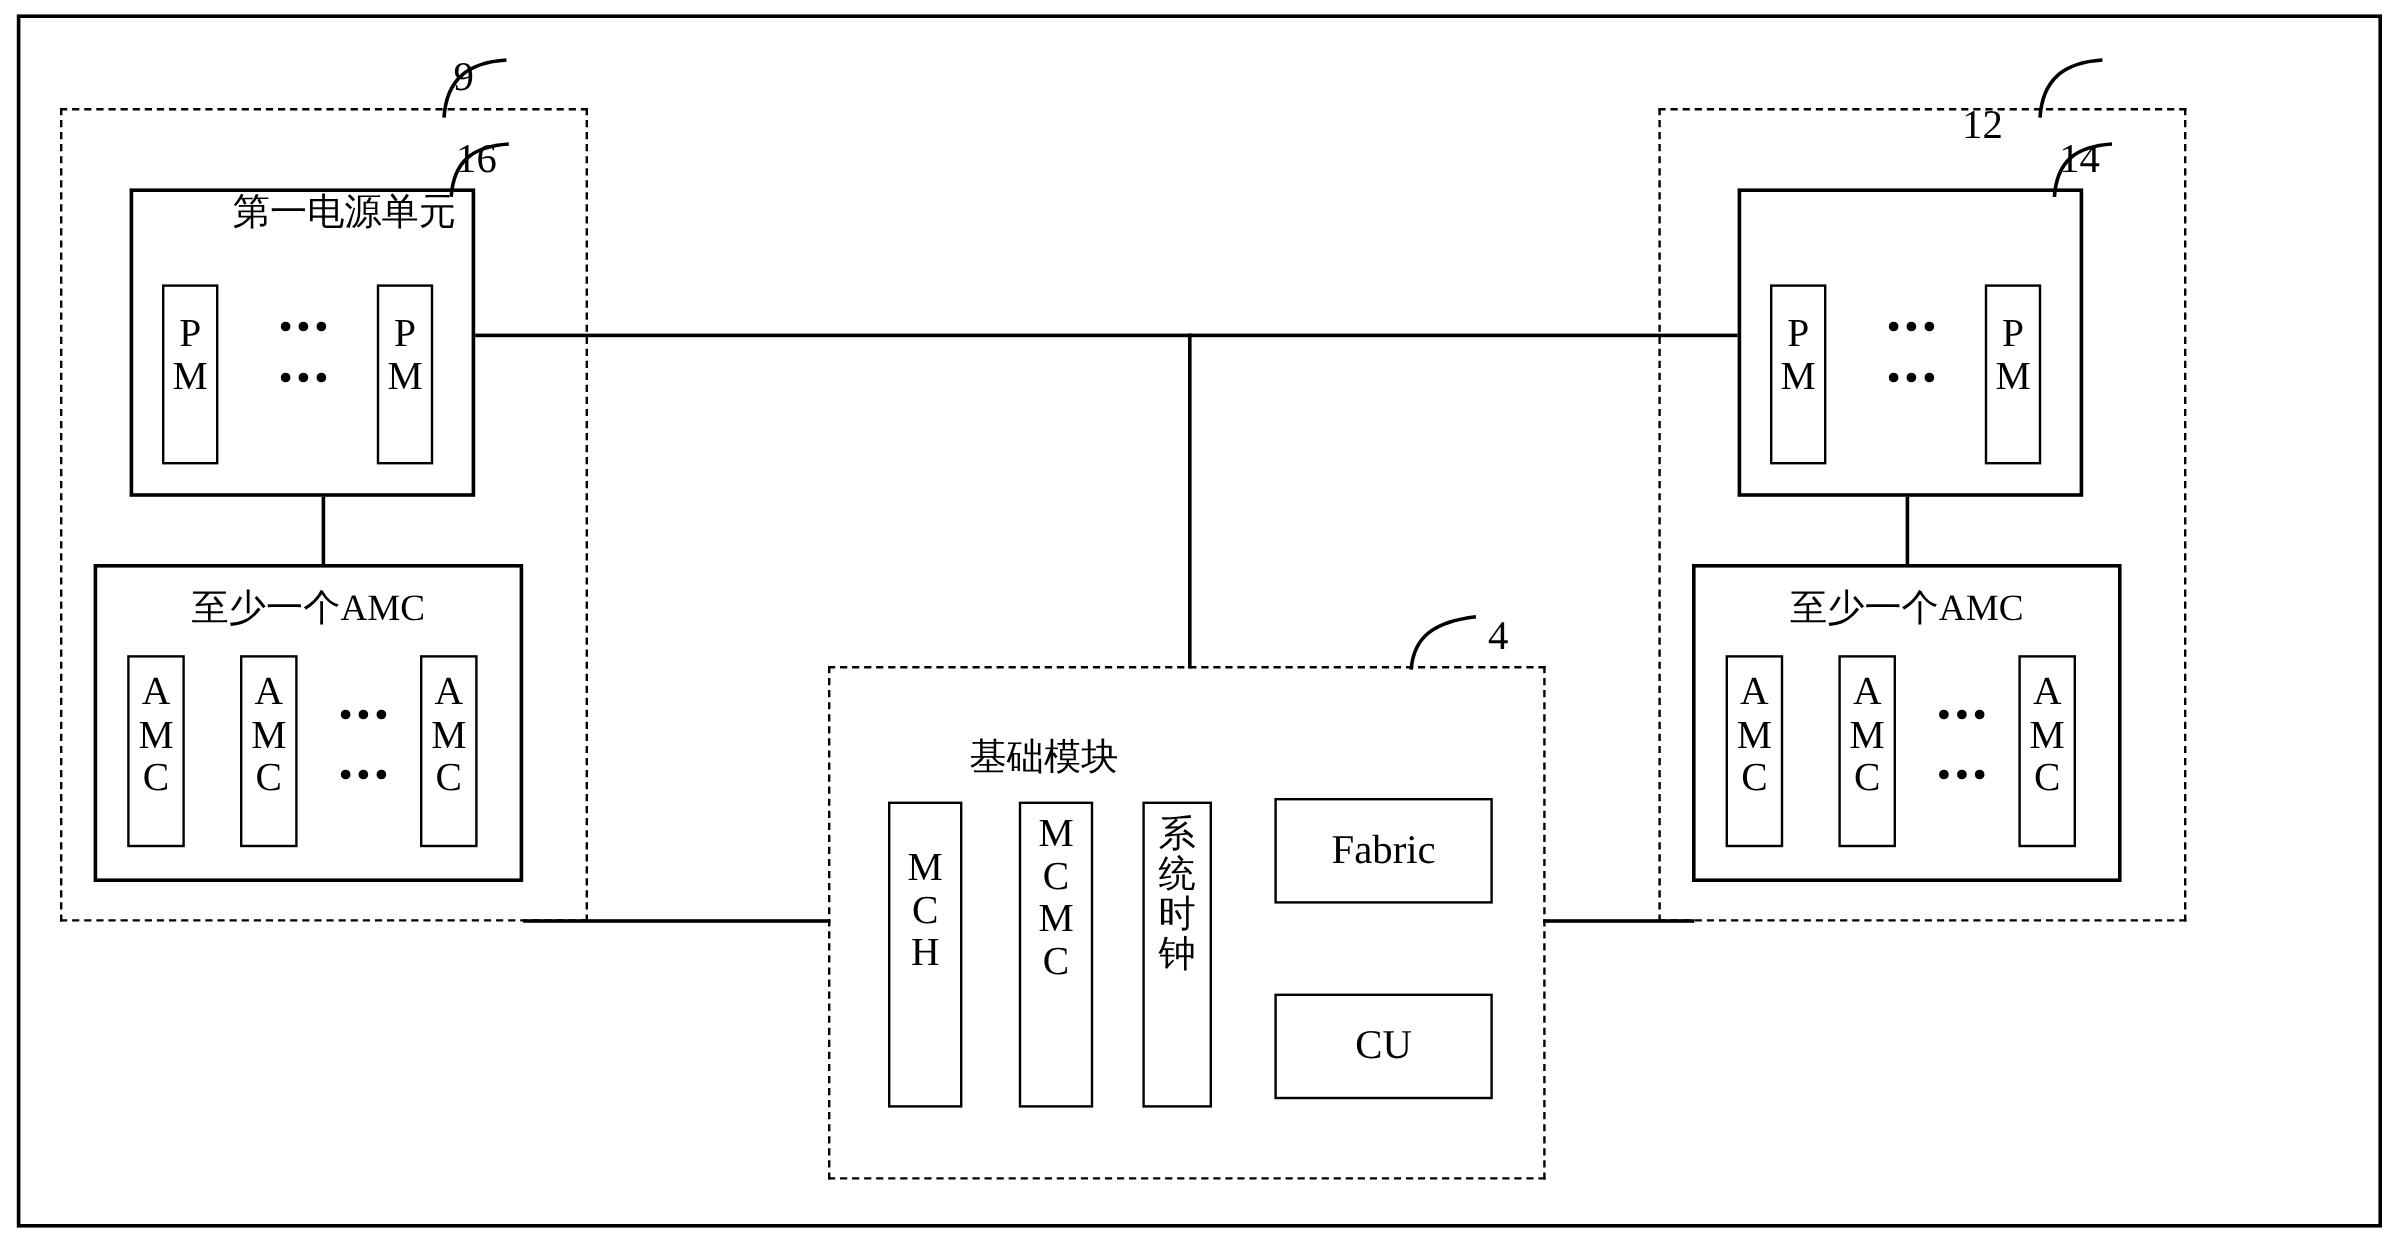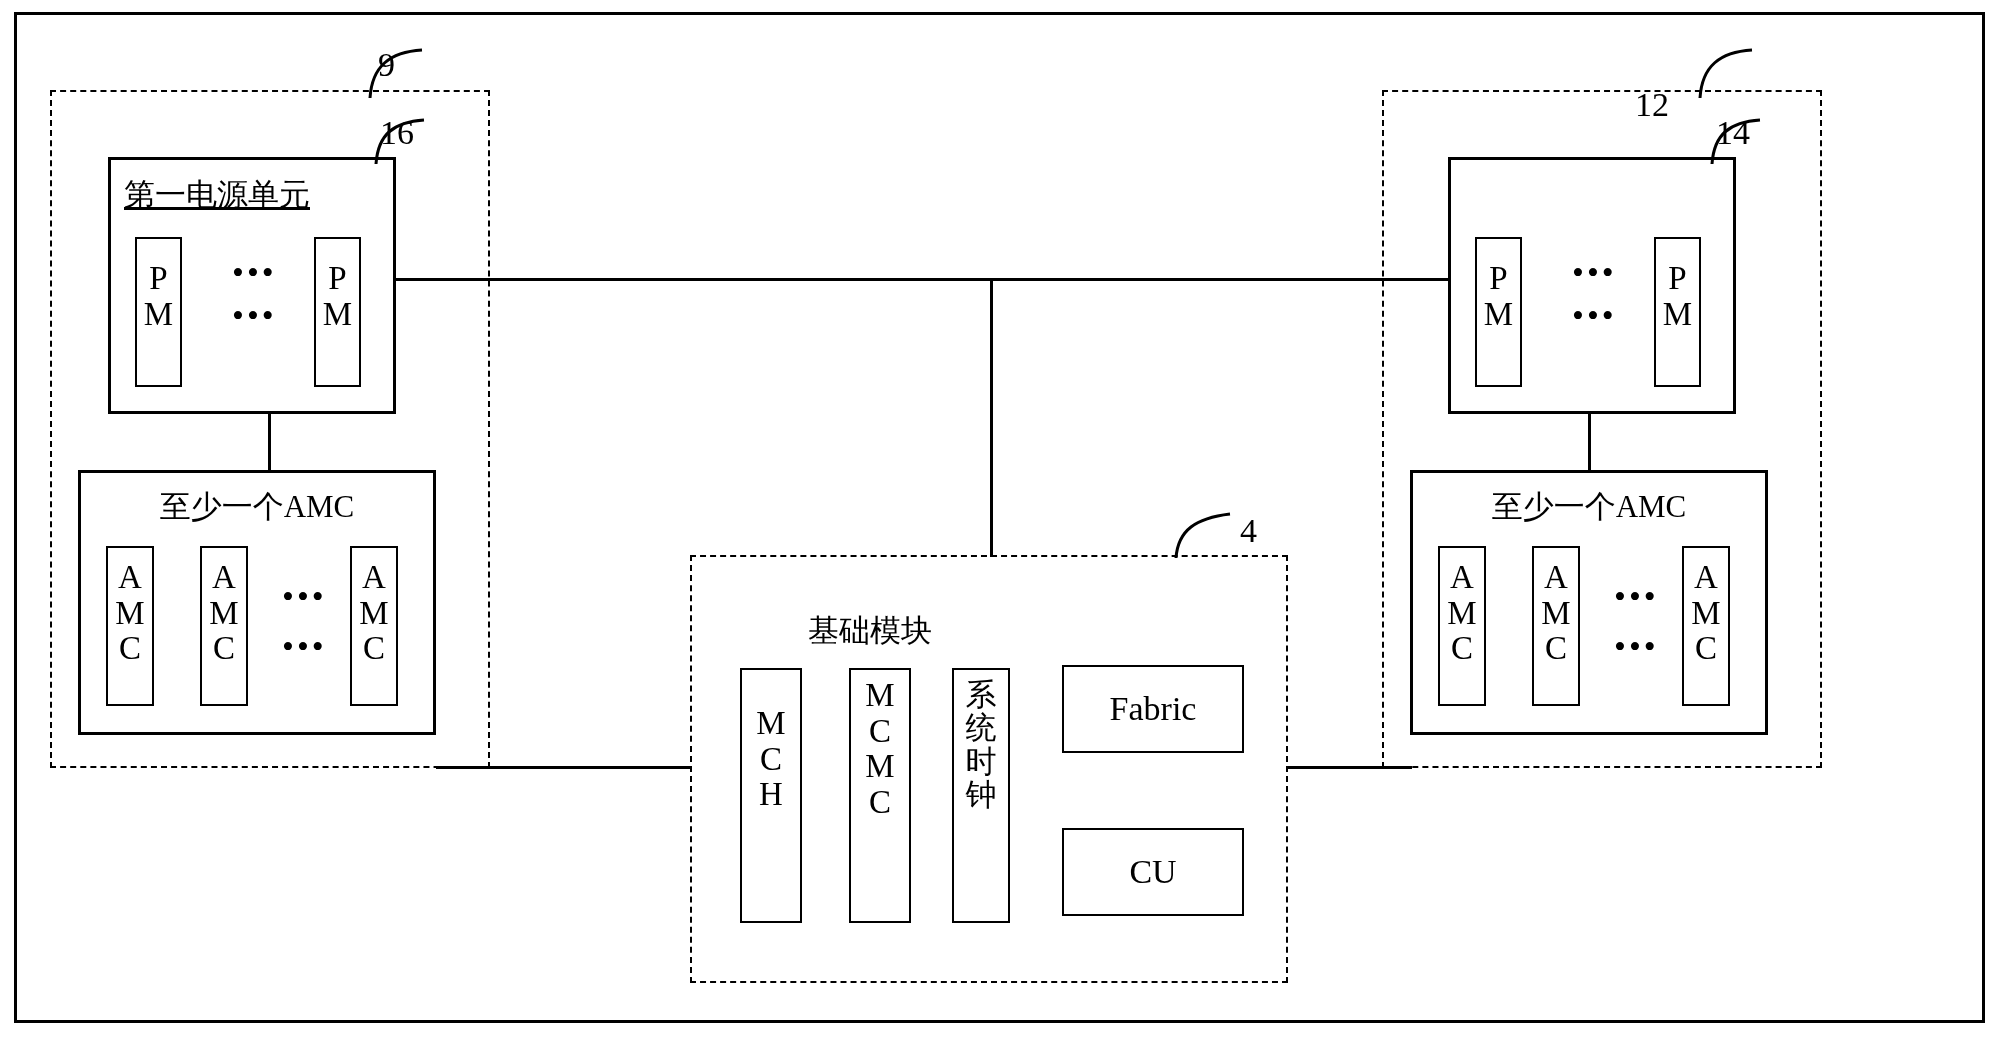--- a/index.html
+++ b/index.html
@@ -104,21 +104,21 @@
   <div class="outer-frame"></div>
 
   <div class="dashed-box" style="left:50px; top:90px; width:440px; height:678px;"></div>
 
   <svg class="leader" style="left:330px; top:48px; width:120px; height:52px;">
     <path d="M 92 2 C 60 4, 42 18, 40 50" stroke="#000" stroke-width="3" fill="none"></path>
   </svg>
   <div class="ref-num" style="left:378px; top:46px;">9</div>
 
   <div class="solid-box" style="left:108px; top:157px; width:288px; height:257px;"></div>
-  <div class="box-title" style="left:124px; top:178px; width:256px; text-align:left;text-decoration:underline;">第一电源单元</div>
+  <div class="box-title" style="left:124px; top:160px; width:256px; text-align:right;">第一电源单元</div>
 
   <svg class="leader" style="left:336px; top:118px; width:110px; height:48px;">
     <path d="M 88 2 C 58 4, 42 16, 40 46" stroke="#000" stroke-width="3" fill="none"></path>
   </svg>
   <div class="ref-num" style="left:380px; top:114px;">16</div>
 
   <div class="thin-box" style="left:135px; top:237px; width:47px; height:150px;">
     <div class="vert-label" style="top:22px;">
       <span>P</span>
       <span>M</span>

